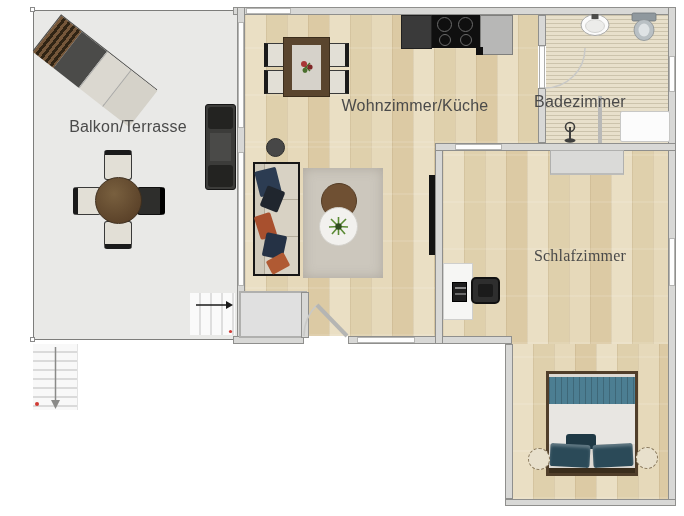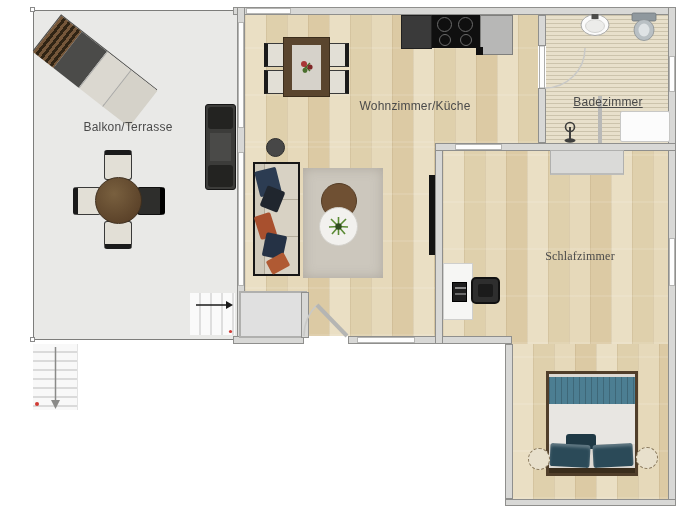--- a/index.html
+++ b/index.html
@@ -19,21 +19,21 @@
   .tile{
     background-color:#e8e0cb;
     background-image:repeating-linear-gradient(180deg, rgba(130,120,90,0.28) 0 1px, rgba(0,0,0,0) 1px 4px);
   }
   .balconyfloor{background:#e9e9e7;}
   
   .wall{background:#d8d8d6;border:1px solid #8f8f8d;}
   .window{background:#fdfdfd;border:1px solid #b5b5b3;}
   .room-label{
     position:absolute;transform:translate(-50%,-50%);
-    font-size:12px;color:#4a4a4a;white-space:nowrap;letter-spacing:0.2px;
+    font-size:16px;color:#4a4a4a;white-space:nowrap;letter-spacing:0.2px;
   }
   .handle{background:#fff;border:1px solid #8a8a8a;}
   
   .stairs-down{
     background:repeating-linear-gradient(180deg,#f8f8f8 0 7px,#dadada 7px 9px);
     border-right:1px solid #e3e3e3;
   }
   .stairs-right{
     background:repeating-linear-gradient(90deg,#fafafa 0 9px,#dedede 9px 11px);
   }
@@ -209,16 +209,16 @@
       <line x1="303" y1="64" x2="310" y2="71" stroke="#4a6f2d" stroke-width="1.4"></line>
       <line x1="310" y1="63" x2="303" y2="70" stroke="#4a6f2d" stroke-width="1.4"></line>
       <circle cx="304" cy="64" r="3" fill="#a93636"></circle>
       <circle cx="310" cy="67" r="2.6" fill="#7e2727"></circle>
       <circle cx="305" cy="70.5" r="2.4" fill="#4a6f2d"></circle>
     </g>
   </svg>
 
   <div class="room-label" style="left:128px;top:127px;">Balkon/Terrasse</div>
   <div class="room-label" style="left:415px;top:106px;">Wohnzimmer/Küche</div>
-  <div class="room-label" style="left:608px;top:102px;text-decoration:underline;">Badezimmer</div>
+  <div class="room-label" style="left:580px;top:102px;">Badezimmer</div>
   <div class="room-label" style="left:580px;top:256px;font-family:Liberation Serif, serif;">Schlafzimmer</div>
 
 </div>
 
 </body></html>

